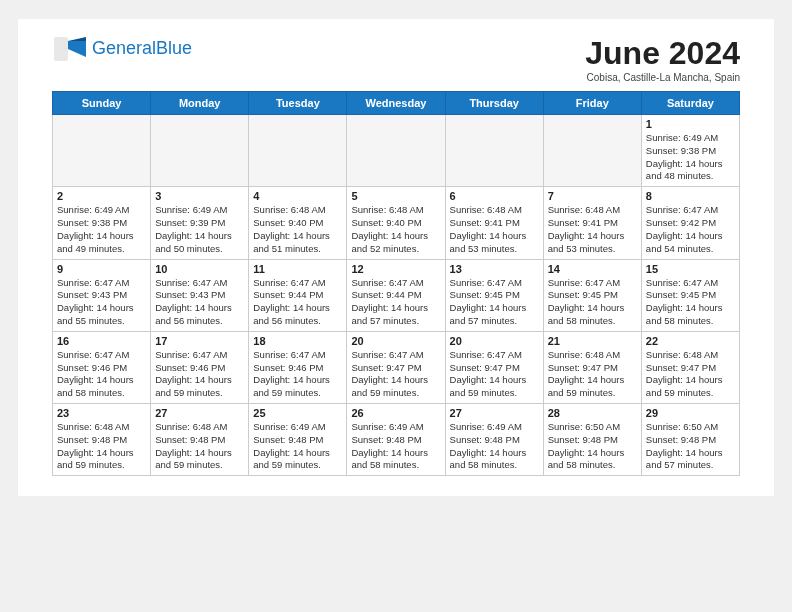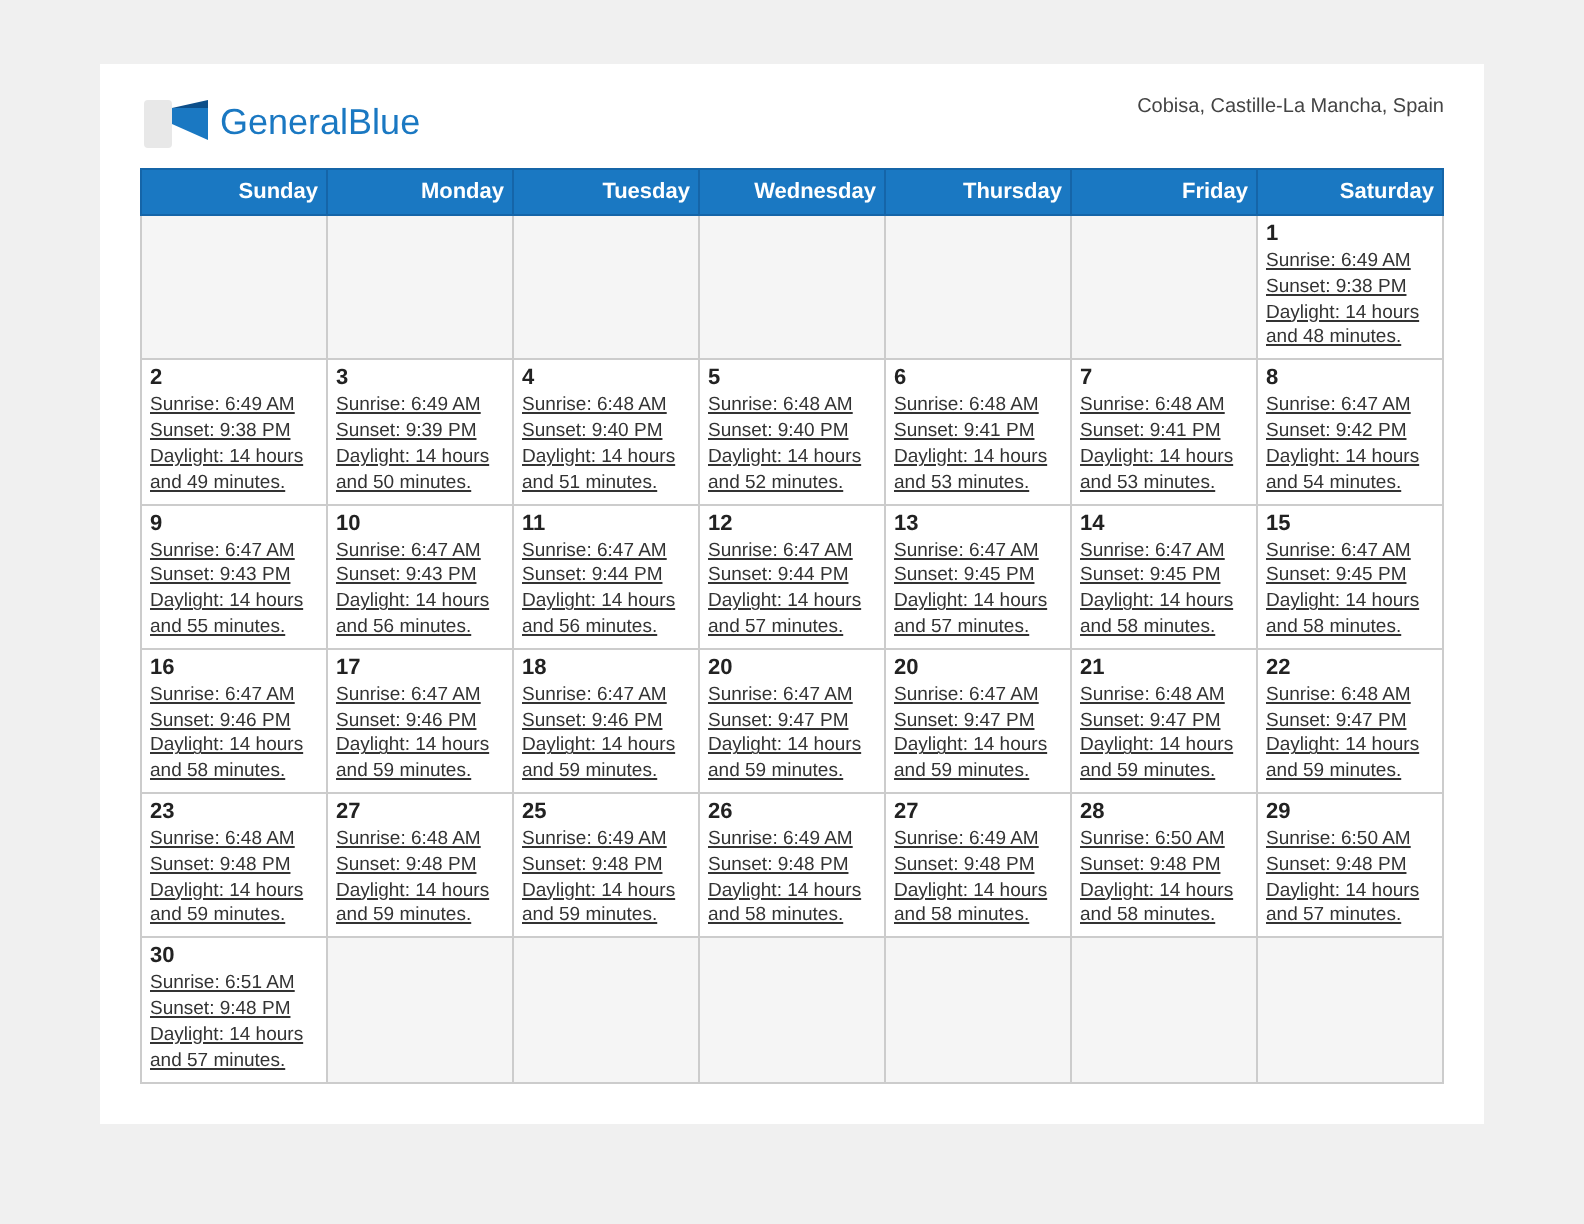--- a/index.html
+++ b/index.html
@@ -5,23 +5,23 @@
     * { box-sizing: border-box; margin: 0; padding: 0; }
     body {
       font-family: Arial, sans-serif;
       background: #f0f0f0;
       width: 792px;
       min-height: 612px;
       padding: 16px;
     }
     .page {
       background: #fff;
-      width: 692px;
-      margin: 16px auto;
-      padding: 16px 20px 20px;
+      width: 756px;
+      margin: 3px auto;
+      padding: 16px 34px 20px;
     }
     .header {
       display: flex;
       justify-content: space-between;
       align-items: flex-start;
       margin-bottom: 8px;
     }
     .logo {
       display: flex;
       align-items: center;
@@ -52,21 +52,21 @@
     .calendar {
       width: 100%;
       border-collapse: collapse;
       border: 1px solid #ccc;
       font-size: 10px;
     }
     .calendar thead tr th {
       background: #1a78c2;
       color: #fff;
       padding: 5px 4px;
-      text-align: right;
+      text-align: center;
       font-size: 11px;
       font-weight: bold;
       border: 1px solid #1565a8;
     }
     .calendar tbody tr td {
       border: 1px solid #ccc;
       vertical-align: top;
       padding: 3px 4px;
       width: 14.28%;
       background: #fff;
@@ -78,21 +78,20 @@
     .day-num {
       font-size: 11px;
       font-weight: bold;
       color: #222;
       margin-bottom: 2px;
     }
     .day-info {
       font-size: 9.5px;
       color: #333;
       line-height: 1.35;
-      text-decoration: underline;
     }
     .last-row td {
       border-bottom: 1px solid #ccc;
     }
   </style>
 </head>
 <body>
 
 <div class="page">
   <div class="header">
@@ -101,20 +100,21 @@
         <rect x="0" y="0" width="36" height="28" rx="3" fill="#fff"></rect>
         <rect x="2" y="2" width="14" height="24" rx="2" fill="#e8e8e8"></rect>
         <polygon points="16,6 34,6 34,22 16,14" fill="#1a78c2"></polygon>
         <polygon points="16,6 34,2 34,6" fill="#0d4f8a"></polygon>
       </svg>
       <div class="logo-text">
         <div><span>General</span><span>Blue</span></div>
       </div>
     </div>
     <div class="title-block">
+      <div class="month-title">June 2024</div>
       <div class="subtitle">Cobisa, Castille-La Mancha, Spain</div>
     </div>
   </div>
 
   <table class="calendar">
     <thead>
       <tr>
         <th>Sunday</th>
         <th>Monday</th>
         <th>Tuesday</th>
@@ -337,30 +337,15 @@
 and 58 minutes.</div>
           </td>
           <td>
             <div class="day-num">29</div>
             <div class="day-info" style="white-space: pre-line;">Sunrise: 6:50 AM
 Sunset: 9:48 PM
 Daylight: 14 hours
 and 57 minutes.</div>
           </td>
         </tr>
-        <tr class="last-row">
-          <td>
-            <div class="day-num">30</div>
-            <div class="day-info" style="white-space: pre-line;">Sunrise: 6:51 AM
-Sunset: 9:48 PM
-Daylight: 14 hours
-and 57 minutes.</div>
-          </td>
-          <td class="empty"></td>
-          <td class="empty"></td>
-          <td class="empty"></td>
-          <td class="empty"></td>
-          <td class="empty"></td>
-          <td class="empty"></td>
-        </tr>
       </tbody>
   </table>
 </div>
 
 </body></html>

